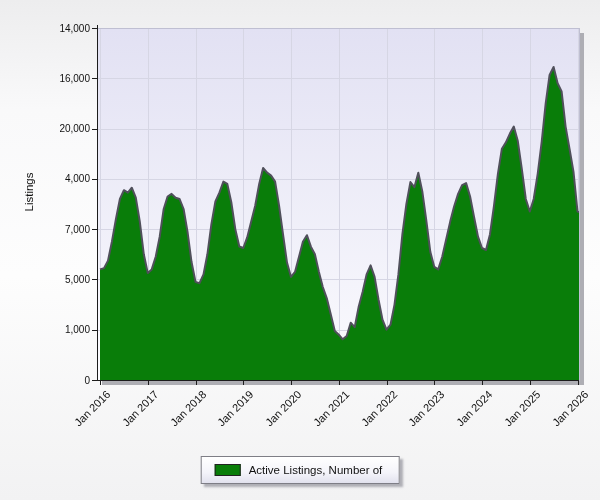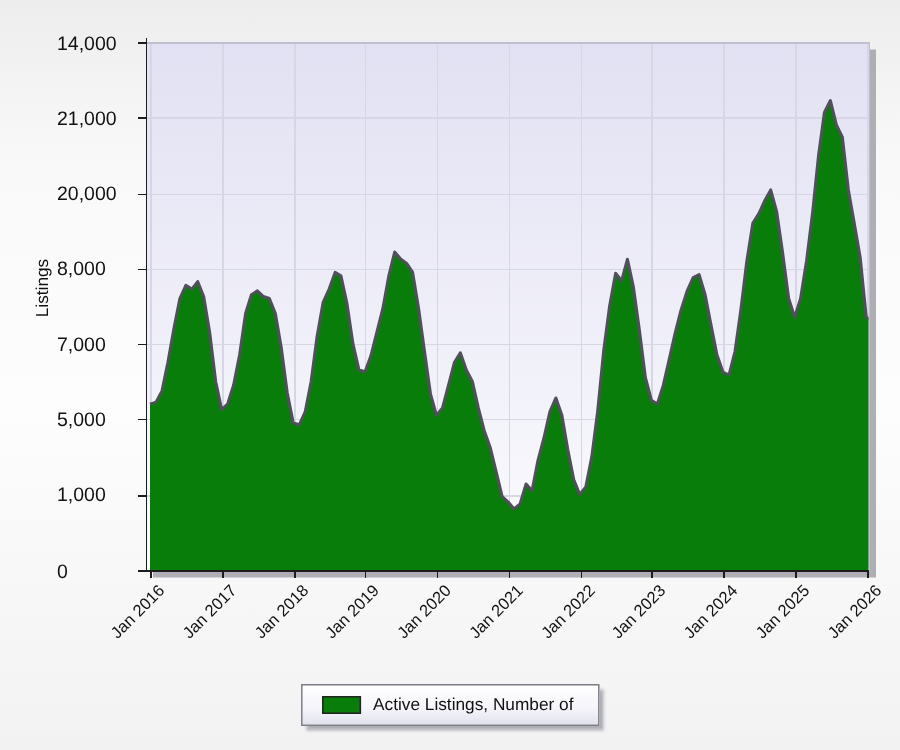--- a/index.html
+++ b/index.html
@@ -8,22 +8,22 @@
     background:linear-gradient(180deg,#ededee 0%,#f9f9fa 22%,#fdfdfd 55%,#f2f2f3 100%);
     font-family:"Liberation Sans","DejaVu Sans",sans-serif;
     color:#1c1c1c;
   }
   .y-title{
     position:absolute;left:29px;top:192px;
     transform:translate(-50%,-50%) rotate(-90deg);
     font-size:11.5px;white-space:nowrap;color:#111;
   }
   .tick-label-y{
-    position:absolute;width:52px;text-align:left;
-    font-size:13px;color:#111;line-height:13px;
+    position:absolute;width:52px;text-align:right;
+    font-size:10px;color:#111;line-height:13px;
   }
   .tick-label-x{
     position:absolute;font-size:11px;color:#111;white-space:nowrap;
     transform:rotate(-45deg) translateX(-100%);transform-origin:0 0;
   }
   .legend{
     position:absolute;left:50%;top:456px;transform:translateX(-50%);
     display:flex;align-items:flex-end;gap:8px;
     padding:7px 16px 7px 13px;
     background:linear-gradient(180deg,#ffffff 0%,#f4f4fa 60%,#e2e2ee 100%);
@@ -93,23 +93,23 @@
       <line x1="482.5" x2="482.5" y1="380" y2="385" stroke="#1c1c1c" stroke-width="1" shape-rendering="crispEdges"></line>
       <line x1="530.5" x2="530.5" y1="380" y2="385" stroke="#1c1c1c" stroke-width="1" shape-rendering="crispEdges"></line>
       <line x1="578.5" x2="578.5" y1="380" y2="385" stroke="#1c1c1c" stroke-width="1" shape-rendering="crispEdges"></line>
     </svg>
   <div class="y-title">Listings</div>
   <div id="labels-layer">
       <div class="tick-label-y" style="left: 38px; top: 373.5px;">0</div>
       <div class="tick-label-y" style="left: 38px; top: 323.214px;">1,000</div>
       <div class="tick-label-y" style="left: 38px; top: 272.929px;">5,000</div>
       <div class="tick-label-y" style="left: 38px; top: 222.643px;">7,000</div>
-      <div class="tick-label-y" style="left: 38px; top: 172.357px;">8,000</div>
+      <div class="tick-label-y" style="left: 38px; top: 172.357px;">4,000</div>
       <div class="tick-label-y" style="left: 38px; top: 122.071px;">20,000</div>
-      <div class="tick-label-y" style="left: 38px; top: 71.7857px;">21,000</div>
+      <div class="tick-label-y" style="left: 38px; top: 71.7857px;">16,000</div>
       <div class="tick-label-y" style="left: 38px; top: 21.5px;">14,000</div>
       <div class="tick-label-x" style="left: 104px; top: 388px;">Jan 2016</div>
       <div class="tick-label-x" style="left: 151.75px; top: 388px;">Jan 2017</div>
       <div class="tick-label-x" style="left: 199.5px; top: 388px;">Jan 2018</div>
       <div class="tick-label-x" style="left: 247.25px; top: 388px;">Jan 2019</div>
       <div class="tick-label-x" style="left: 295px; top: 388px;">Jan 2020</div>
       <div class="tick-label-x" style="left: 342.75px; top: 388px;">Jan 2021</div>
       <div class="tick-label-x" style="left: 390.5px; top: 388px;">Jan 2022</div>
       <div class="tick-label-x" style="left: 438.25px; top: 388px;">Jan 2023</div>
       <div class="tick-label-x" style="left: 486px; top: 388px;">Jan 2024</div>

